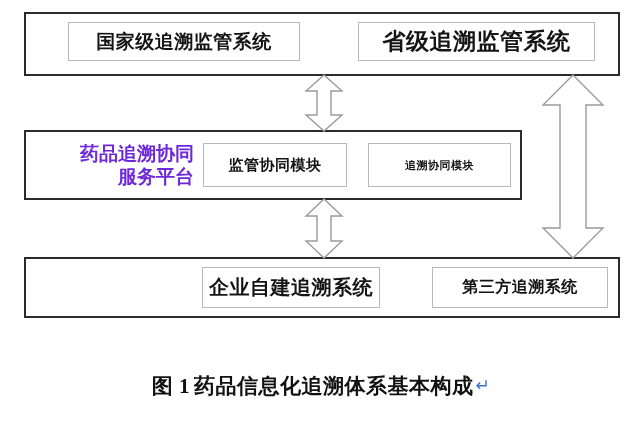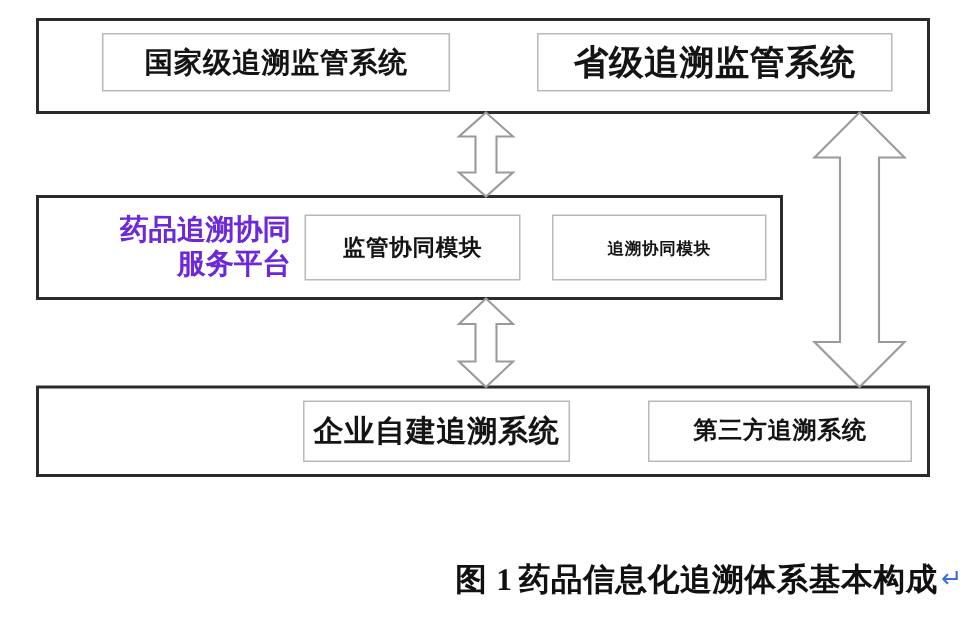--- a/index.html
+++ b/index.html
@@ -96,21 +96,21 @@
     stroke-width: 1.4;
     stroke-linejoin: miter;
   }
 
   
   #caption {
     position: absolute;
     left: 0;
     top: 372px;
     width: 642px;
-    text-align: right;
+    text-align: center;
     font-size: 21px;
     font-weight: bold;
     color: #111111;
     letter-spacing: 0.5px;
   }
   #caption-figure-no { margin-right: 4px; }
   #caption-pilcrow {
     color: #3b6fd4;
     font-weight: normal;
     font-size: 17px;

